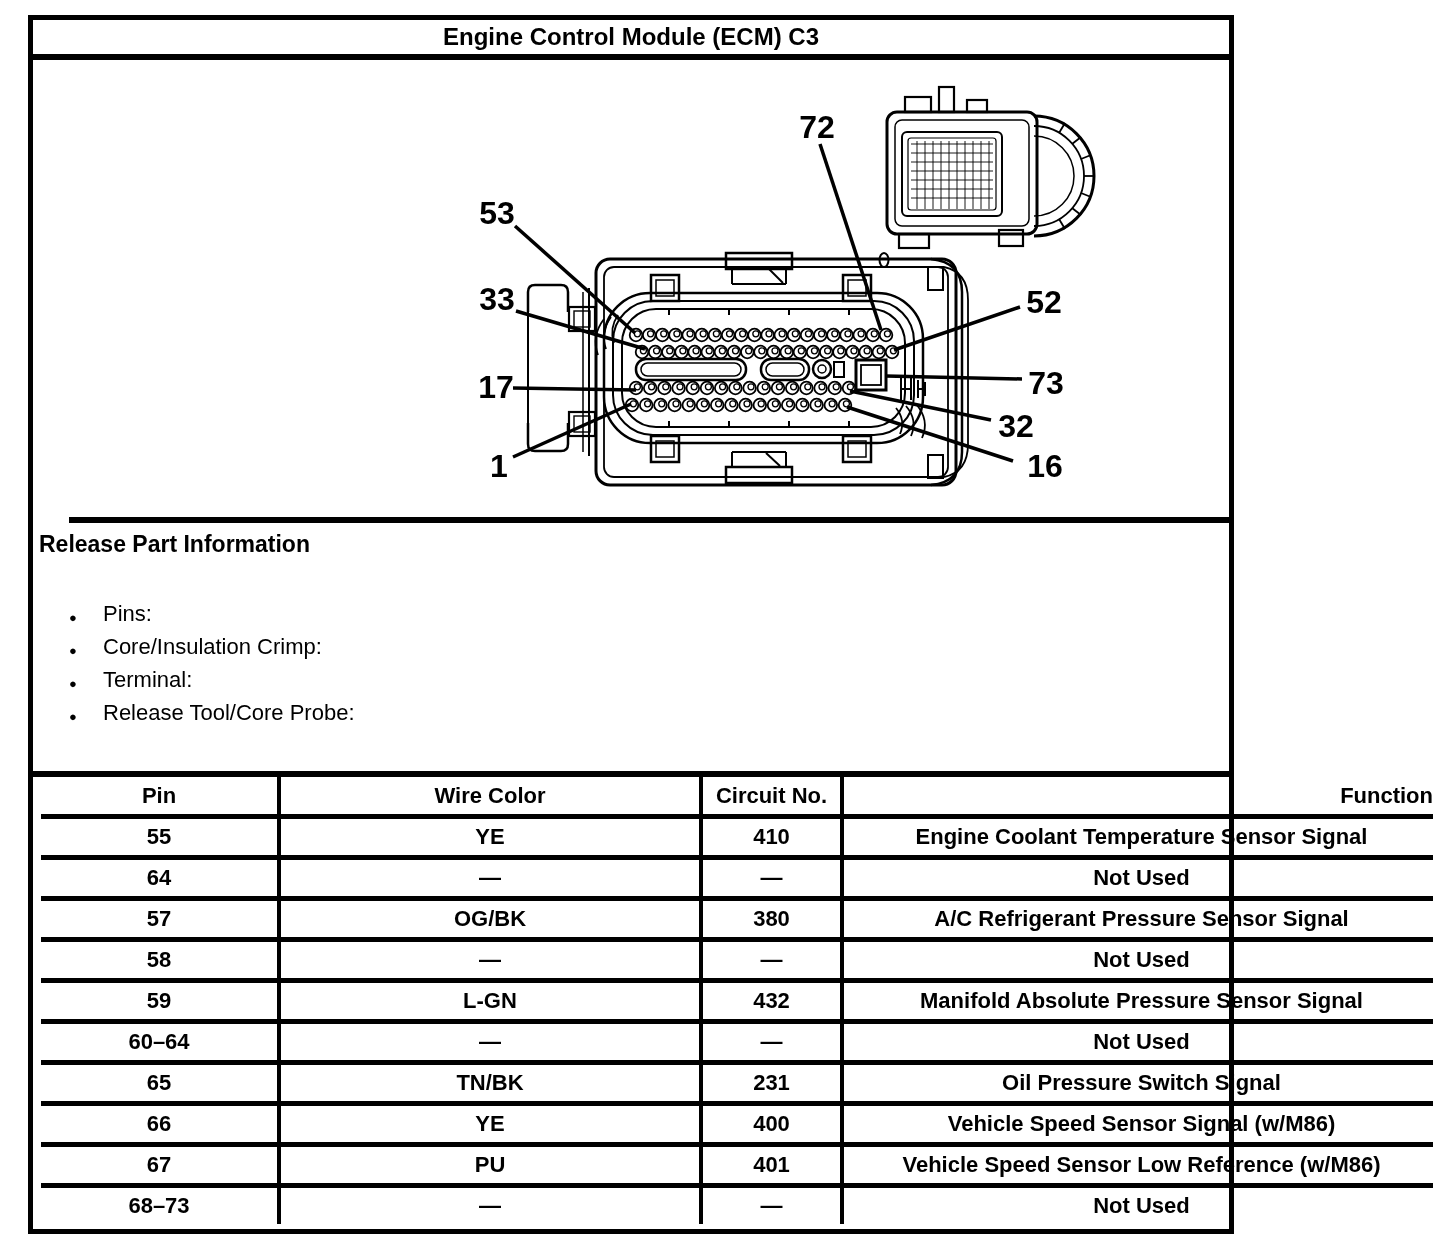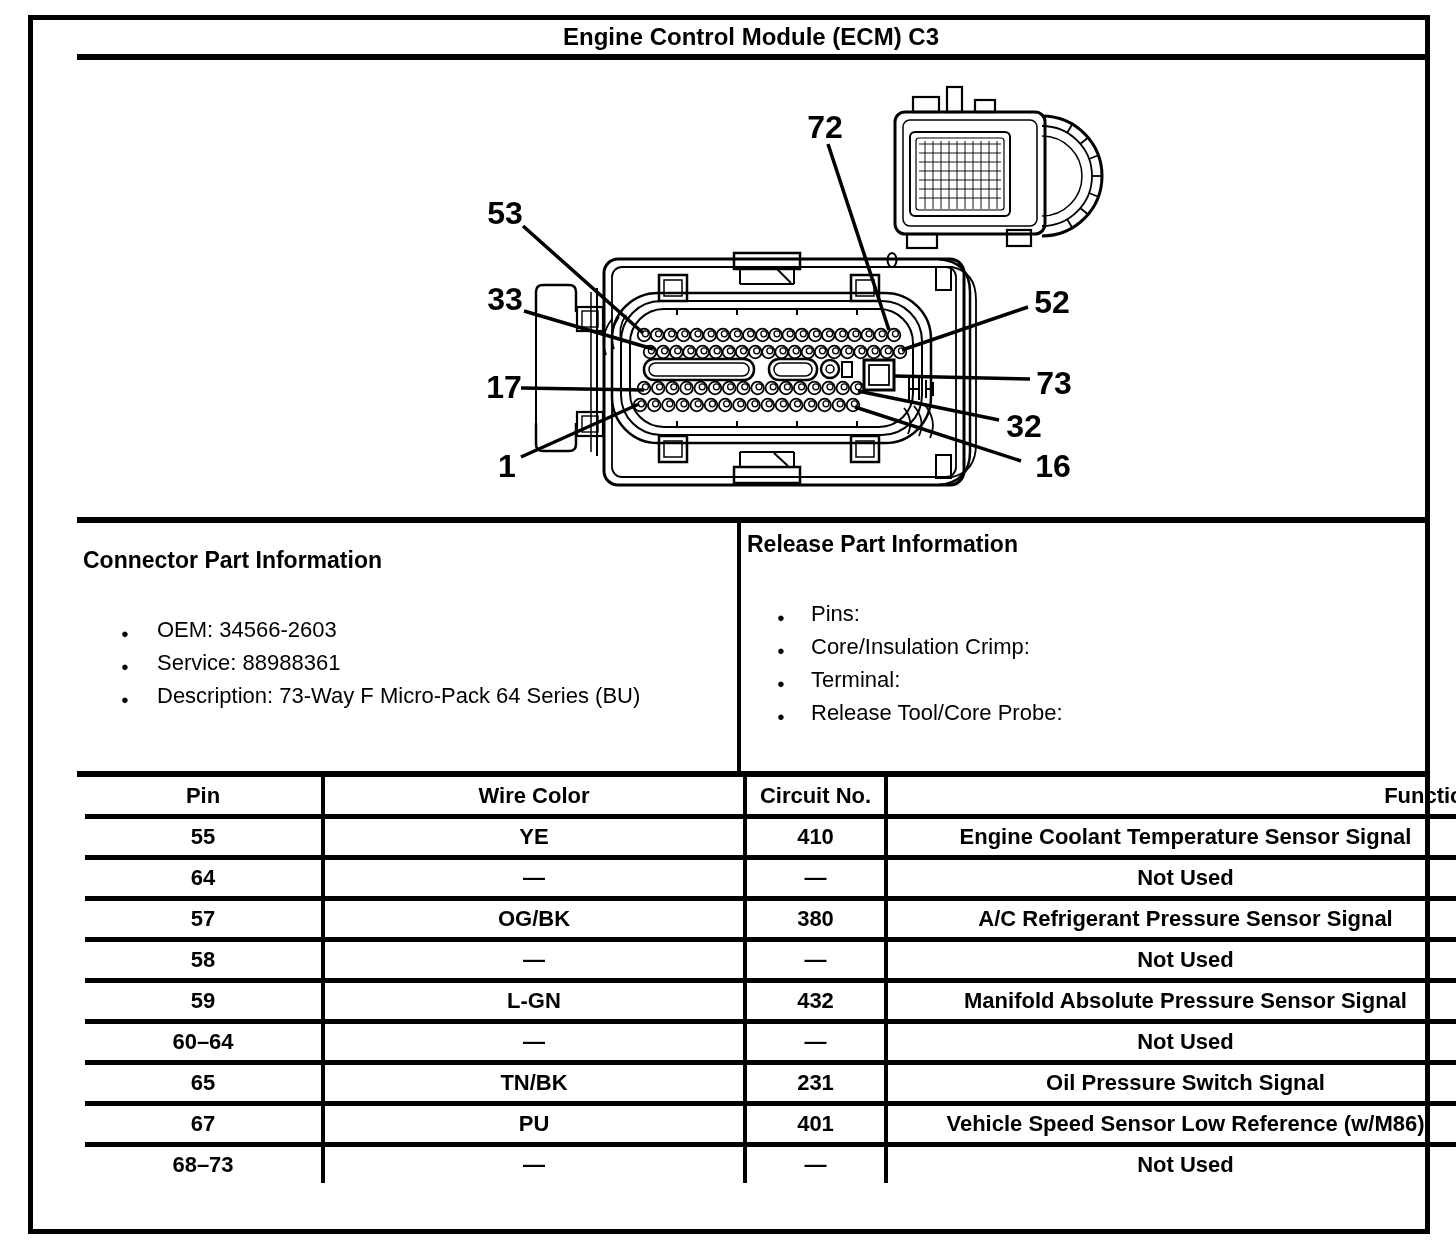--- a/index.html
+++ b/index.html
@@ -2,31 +2,32 @@
 <html><head>
 <meta charset="utf-8">
 <style>
   html,body{margin:0;padding:0;background:#fff;}
   body{
     width:1456px;height:1252px;position:relative;overflow:hidden;
     font-family:"Liberation Sans", sans-serif;color:#000;
     -webkit-font-smoothing:antialiased;
   }
   .page{
-    position:absolute;left:28px;top:15px;width:1402px;height:1219px;
-    border:5px solid #000;box-sizing:border-box;background:#fff;padding-left:44px;
+    position:absolute;left:28px;top:15px;width:1206px;height:1219px;
+    border:5px solid #000;box-sizing:border-box;background:#fff;
   }
   .title-row{
     height:40px;border-bottom:6px solid #000;box-sizing:border-box;
     display:flex;align-items:center;justify-content:center;
   }
   .title-row span{font-size:24px;font-weight:bold;}
   .diagram-row{
     height:463px;border-bottom:6px solid #000;box-sizing:border-box;
     position:relative;
+    margin-left:36px;
   }
   .diagram-svg{display:block;}
   .info-row{
     height:254px;border-bottom:6px solid #000;box-sizing:border-box;
     display:flex;
   }
   .info-box{box-sizing:border-box;}
   .info-left{width:664px;border-right:4px solid #000;padding:24px 4px 0 6px;}
   .info-right{flex:1;padding:8px 4px 0 6px;}
   .info-heading{font-size:23px;font-weight:bold;line-height:26px;}
@@ -350,28 +351,20 @@
         <text x="430" y="417">1</text>
         <text x="975" y="253">52</text>
         <text x="977" y="334">73</text>
         <text x="947" y="377">32</text>
         <text x="976" y="417">16</text>
       </g>
     </svg>
   </div>
 
   <div class="info-row">
-    <div class="info-box info-left">
-      <div class="info-heading">Connector Part Information</div>
-      <ul class="info-list">
-        <li>OEM: 34566-2603</li>
-        <li>Service: 88988361</li>
-        <li>Description: 73-Way F Micro-Pack 64 Series (BU)</li>
-      </ul>
-    </div>
     <div class="info-box info-right">
       <div class="info-heading">Release Part Information</div>
       <ul class="info-list">
         <li>Pins:</li>
         <li>Core/Insulation Crimp:</li>
         <li>Terminal:</li>
         <li>Release Tool/Core Probe:</li>
       </ul>
     </div>
   </div>
@@ -428,20 +421,26 @@
         <td class="c-circ">—</td>
         <td class="c-func">Not Used</td>
       </tr>
       <tr>
         <td class="c-pin">65</td>
         <td class="c-wire">TN/BK</td>
         <td class="c-circ">231</td>
         <td class="c-func">Oil Pressure Switch Signal</td>
       </tr>
       <tr>
+        <td class="c-pin">66</td>
+        <td class="c-wire">YE</td>
+        <td class="c-circ">400</td>
+        <td class="c-func">Vehicle Speed Sensor Signal (w/M86)</td>
+      </tr>
+      <tr>
         <td class="c-pin">67</td>
         <td class="c-wire">PU</td>
         <td class="c-circ">401</td>
         <td class="c-func">Vehicle Speed Sensor Low Reference (w/M86)</td>
       </tr>
       <tr>
         <td class="c-pin">68–73</td>
         <td class="c-wire">—</td>
         <td class="c-circ">—</td>
         <td class="c-func">Not Used</td>

